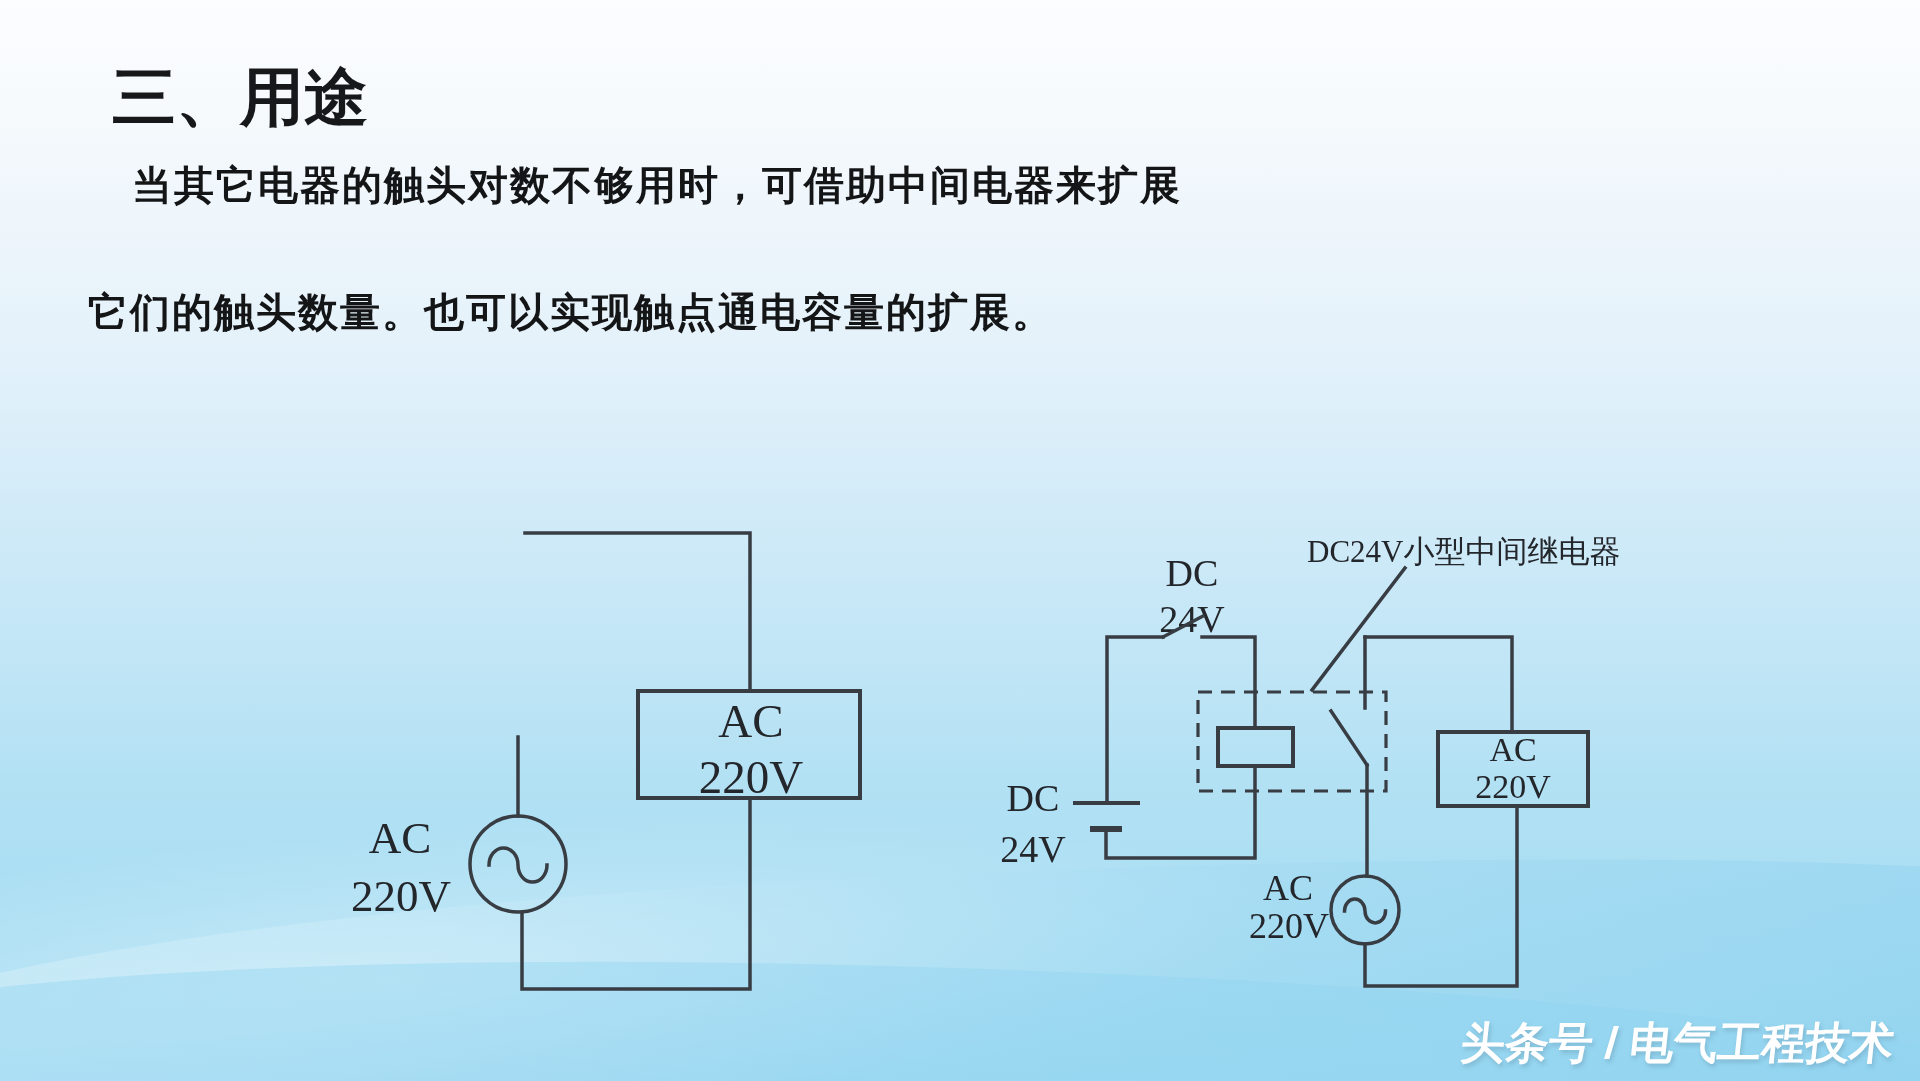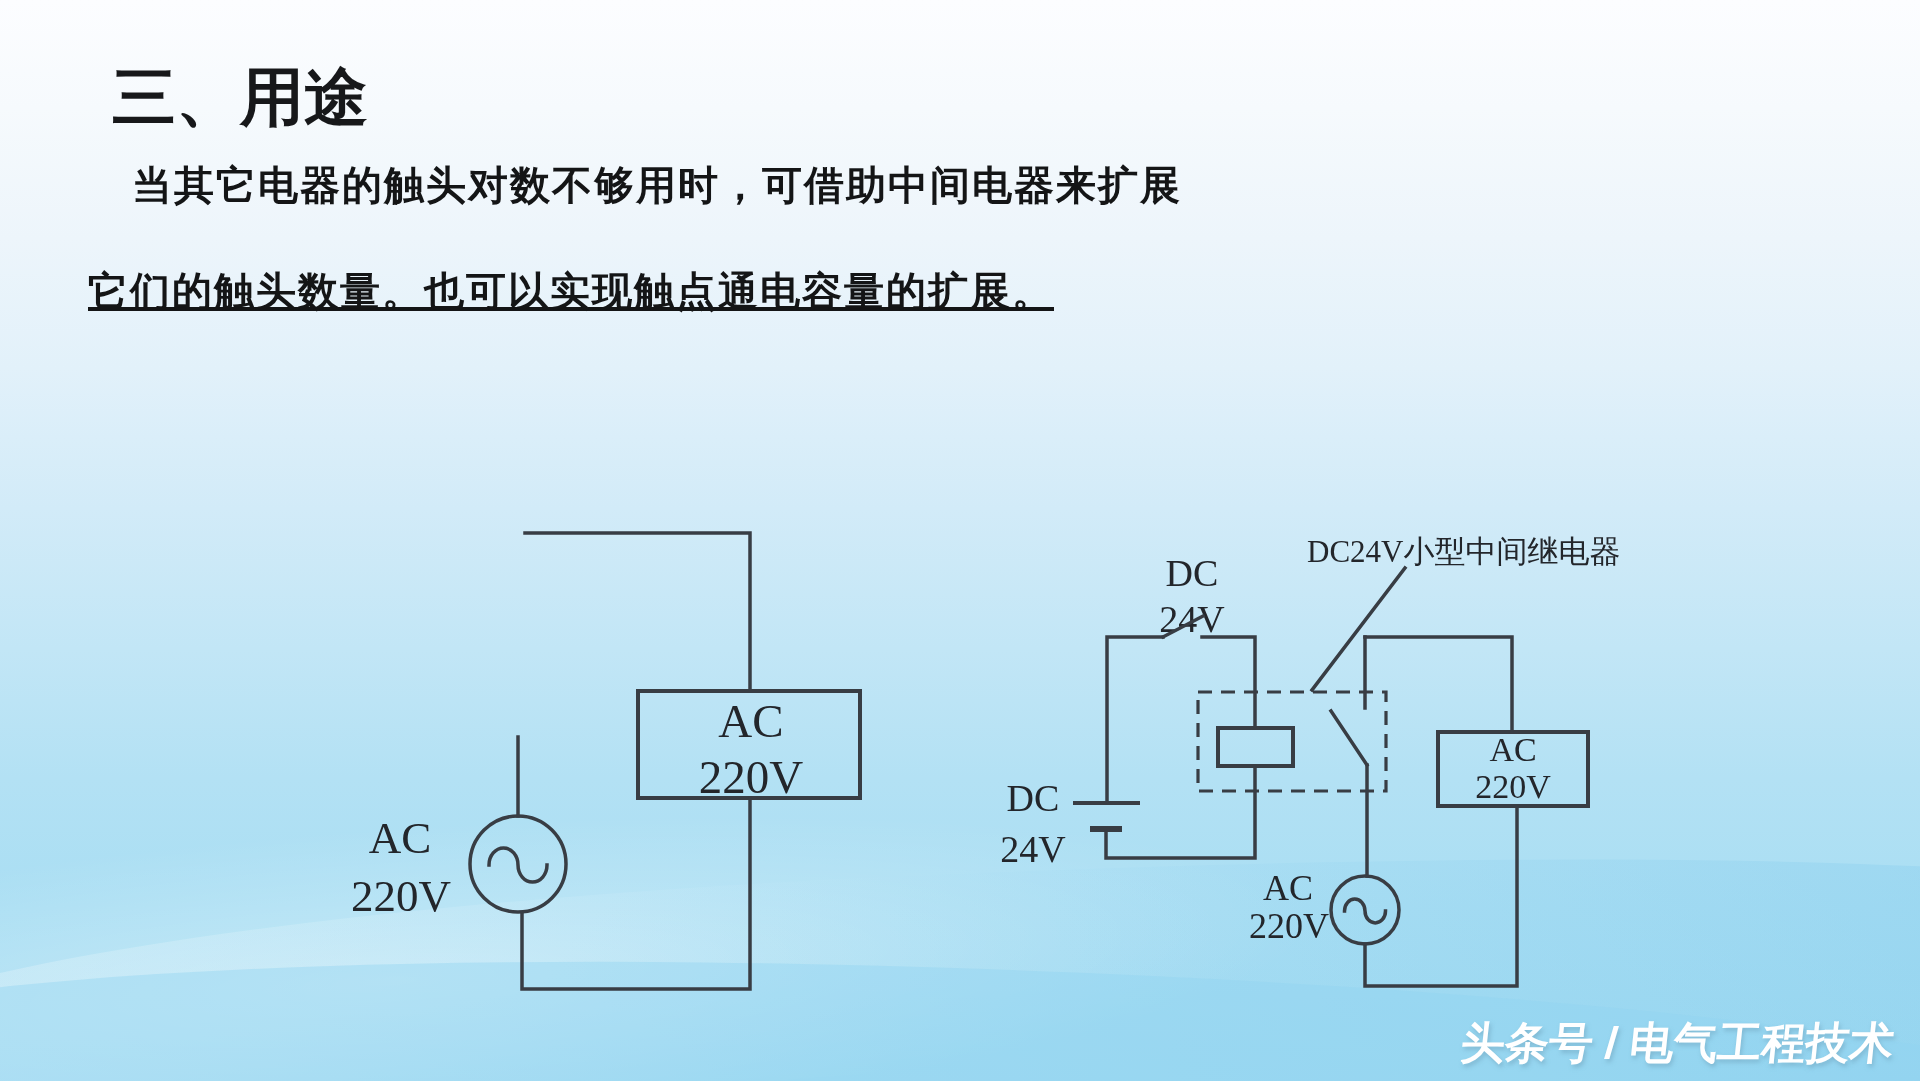--- a/index.html
+++ b/index.html
@@ -24,21 +24,21 @@
     transform:rotate(-4deg);}
   .title{
     position:absolute;left:112px;top:60px;
     font-size:64px;font-weight:700;color:#17181a;line-height:1.2;white-space:nowrap;
   }
   .body-line{
     position:absolute;font-size:40px;font-weight:700;color:#141516;
     letter-spacing:2px;white-space:nowrap;line-height:1.2;
   }
   .body-line.l1{left:132px;top:162px;}
-  .body-line.l2{left:88px;top:268px;text-decoration:underline;}
+  .body-line.l2{left:88px;top:289px;}
   .watermark{
     position:absolute;right:26px;top:1014px;
     font-family:"Liberation Sans","DejaVu Sans",sans-serif;
     font-size:44px;font-weight:700;color:#ffffff;white-space:nowrap;
     text-shadow:2px 3px 4px rgba(110,160,185,0.55);
     transform:skewX(-6deg);
   }
   svg.circuits{position:absolute;left:0;top:0;}
   .wire{fill:none;stroke:#383d44;stroke-width:3.5;stroke-linecap:square;stroke-linejoin:miter;}
   .wire.thick{stroke-width:4;}

